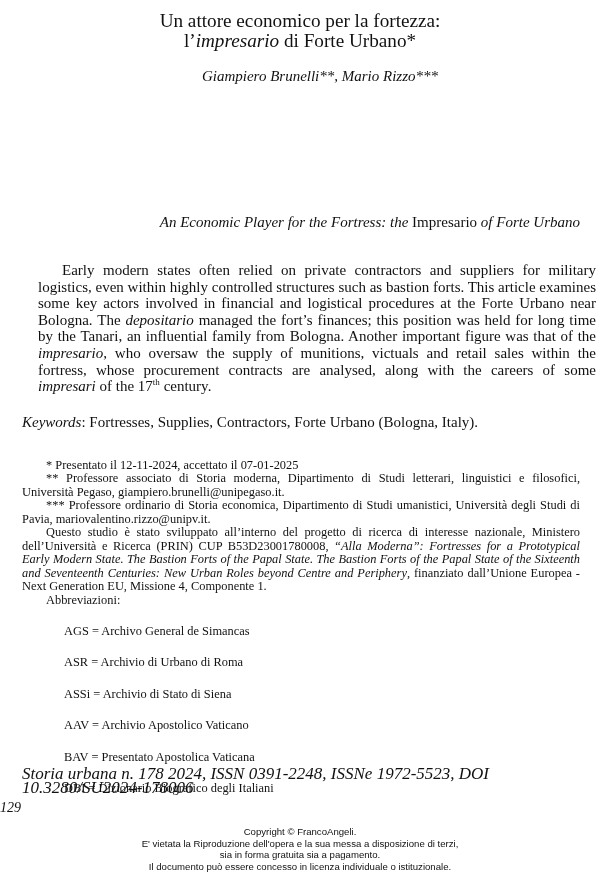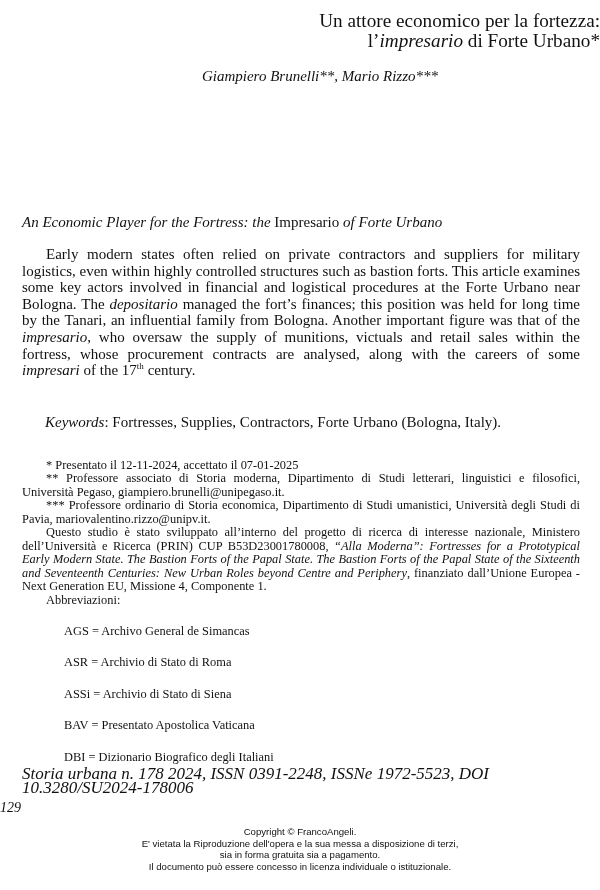--- a/index.html
+++ b/index.html
@@ -40,42 +40,42 @@
       line-height: 18px;
       padding-left: 40px;
     }
     .en-title {
       position: absolute;
       left: 22px; right: 20px;
       top: 213px;
       font-size: 15px;
       font-style: italic;
       line-height: 18px;
+      text-align: right;
     }
     .en-title .roman { font-style: normal; }
     .abstract {
       position: absolute;
       left: 22px;
       width: 558px;
       top: 246px;
       font-size: 15px;
       line-height: 16.6px;
       text-align: justify;
       text-indent: 24px;
-      margin: 0;
+      margin: 16px;
     }
     .abstract i { font-style: italic; }
     .abstract sup { font-size: 9px; line-height: 0; vertical-align: 6px; }
     .keywords {
       position: absolute;
       left: 22px; right: 20px;
       top: 413px;
       font-size: 15px;
       line-height: 18px;
-      margin-left: 23px;
     }
     .keywords .label { font-style: italic; }
     .footnotes {
       position: absolute;
       left: 22px;
       width: 558px;
       top: 459px;
       font-size: 12.4px;
       line-height: 13.45px;
     }
@@ -118,43 +118,44 @@
       line-height: 11.5px;
       color: #111111;
     }
     .copyright .cline { display: block; }
   </style>
 </head>
 <body>
 
 <div class="page">
 
-  <h1 class="title" style="margin:0;font-weight:normal;text-align:right;">
+  <h1 class="title" style="margin:0;font-weight:normal;">
     <span class="line">Un attore economico per la fortezza:</span>
     <span class="line"><span>l’</span><i>impresario</i><span> di Forte Urbano*</span></span>
   </h1>
 
   <div class="authors">Giampiero Brunelli**, Mario Rizzo***</div>
 
   <div class="en-title"><span>An Economic Player for the Fortress: the </span><span class="roman">Impresario</span><span> of Forte Urbano</span></div>
 
   <p class="abstract"><span>Early modern states often relied on private contractors and suppliers for military logistics, even within highly controlled structures such as bastion forts. This article examines some key actors involved in financial and logistical procedures at the Forte Urbano near Bologna. The </span><i>depositario</i><span> managed the fort’s finances; this position was held for long time by the Tanari, an influential family from Bologna. Another important figure was that of the </span><i>impresario</i><span>, who oversaw the supply of munitions, victuals and retail sales within the fortress, whose procurement contracts are analysed, along with the careers of some </span><i>impresari</i><span> of the 17</span><sup>th</sup><span> century.</span></p>
 
   <div class="keywords"><span class="label">Keywords</span><span>: Fortresses, Supplies, Contractors, Forte Urbano (Bologna, Italy).</span></div>
 
   <div class="footnotes">
     <p class="fn">* Presentato il 12-11-2024, accettato il 07-01-2025</p>
     <p class="fn">** Professore associato di Storia moderna, Dipartimento di Studi letterari, linguistici e filosofici, Università Pegaso, giampiero.brunelli@unipegaso.it.</p>
     <p class="fn">*** Professore ordinario di Storia economica, Dipartimento di Studi umanistici, Università degli Studi di Pavia, mariovalentino.rizzo@unipv.it.</p>
     <p class="fn"><span>Questo studio è stato sviluppato all’interno del progetto di ricerca di interesse nazionale, Ministero dell’Università e Ricerca (PRIN) CUP B53D23001780008, </span><i>“Alla Moderna”: Fortresses for a Prototypical Early Modern State. The Bastion Forts of the Papal State. The Bastion Forts of the Papal State of the Sixteenth and Seventeenth Centuries: New Urban Roles beyond Centre and Periphery</i><span>, finanziato dall’Unione Europea - Next Generation EU, Missione 4, Componente 1.</span></p>
     <p class="fn">Abbreviazioni:</p>
     <ul class="abbr-list">
       <li>AGS = Archivo General de Simancas</li>
-      <li>ASR = Archivio di Stato di Roma</li>
+      <li>ASR = Archivio di Urbano di Roma</li>
       <li>ASSi = Archivio di Stato di Siena</li>
+      <li>AAV = Archivio Apostolico Vaticano</li>
       <li>BAV = Presentato Apostolica Vaticana</li>
       <li>DBI = Dizionario Biografico degli Italiani</li>
     </ul>
   </div>
 
   <div class="journal">Storia urbana n. 178 2024, ISSN 0391-2248, ISSNe 1972-5523, DOI 10.3280/SU2024-178006</div>
 
   <div class="page-number">129</div>
 
   <div class="copyright">

